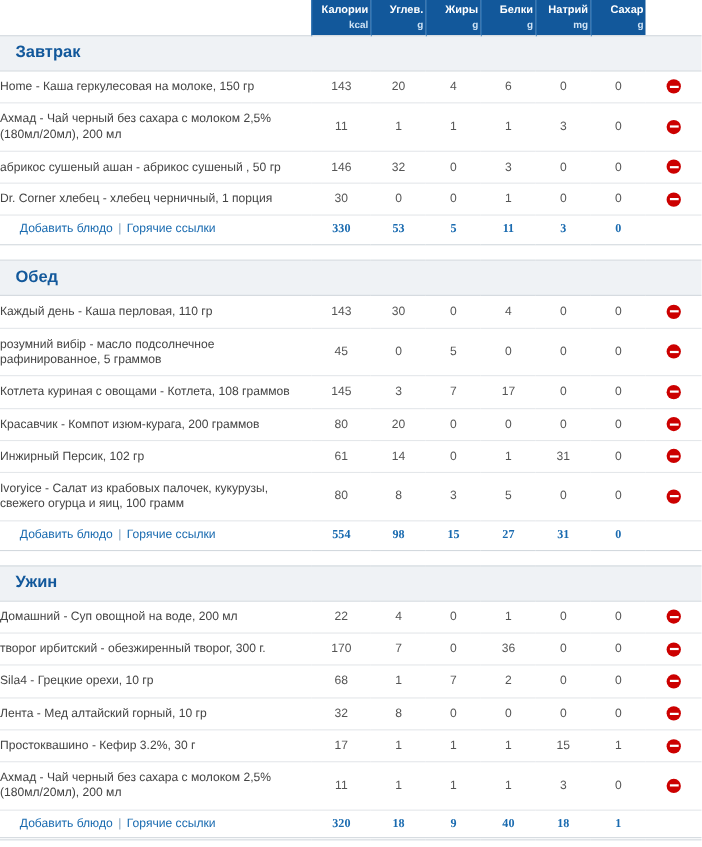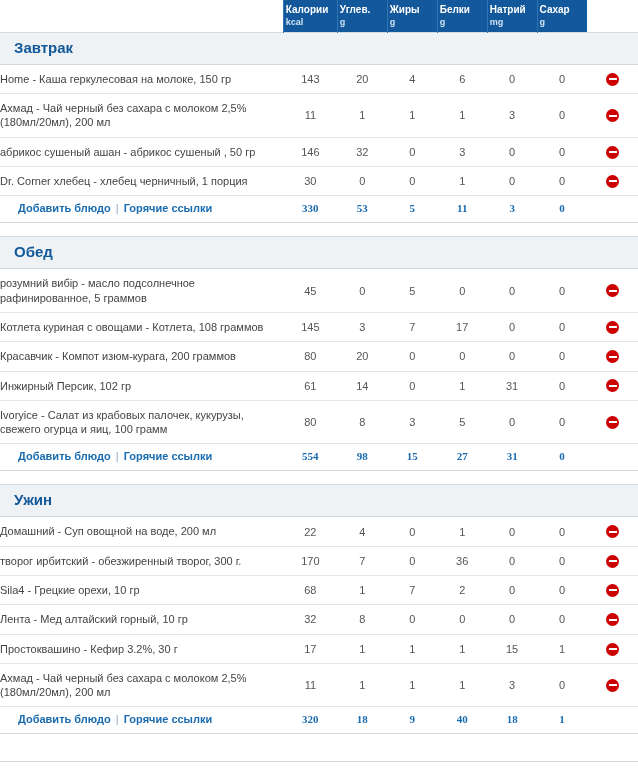--- a/index.html
+++ b/index.html
@@ -25,21 +25,21 @@
   col.c-num    { width: 53px; }
   col.c-num2   { width: 49px; }
   col.c-del    { width: 50px; }
 
   
   thead th {
     background: #12589b;
     color: #ffffff;
     font-size: 10px;
     font-weight: bold;
-    text-align: left;
+    text-align: right;
     padding: 4px 2px 5px 2px;
     border-left: 1px solid #2f74b4;
     line-height: 1.15;
     margin-top: 40px;
   }
   thead th.first-head { border-left: none; }
   thead th .unit {
     display: block;
     font-weight: bold;
     font-size: 9px;
@@ -108,21 +108,21 @@
     padding: 6px 4px 8px 4px;
     font-size: 11px;
   }
   tr.links td.linkcell {
     padding-left: 18px;
     white-space: nowrap;
   }
   tr.links a {
     color: #1a6bb0;
     text-decoration: none;
-    font-weight: bold;
+    font-weight: normal;
     font-size: 11px;
   }
   tr.links .sep { color: #8aa7c0; padding: 0 5px; }
   tr.links td.sum {
     text-align: center;
     color: #1a6bb0;
     font-weight: bold;
     font-family: Liberation Serif, serif;
   }
 
@@ -220,20 +220,30 @@
           <td class="sum">0</td>
           <td></td>
         </tr>
         <tr class="spacer">
           <td colspan="8"></td>
         </tr>
         <tr class="meal-title">
           <td colspan="8"><span class="meal-title-text">Обед</span></td>
         </tr>
         <tr class="food">
+          <td class="name">Каждый день - Каша перловая, 110 гр</td>
+          <td class="num">143</td>
+          <td class="num">30</td>
+          <td class="num">0</td>
+          <td class="num">4</td>
+          <td class="num">0</td>
+          <td class="num">0</td>
+          <td class="del"><span class="del-btn"></span></td>
+        </tr>
+        <tr class="food">
           <td class="name">розумний вибір - масло подсолнечное рафинированное, 5 граммов</td>
           <td class="num">45</td>
           <td class="num">0</td>
           <td class="num">5</td>
           <td class="num">0</td>
           <td class="num">0</td>
           <td class="num">0</td>
           <td class="del"><span class="del-btn"></span></td>
         </tr>
         <tr class="food">

